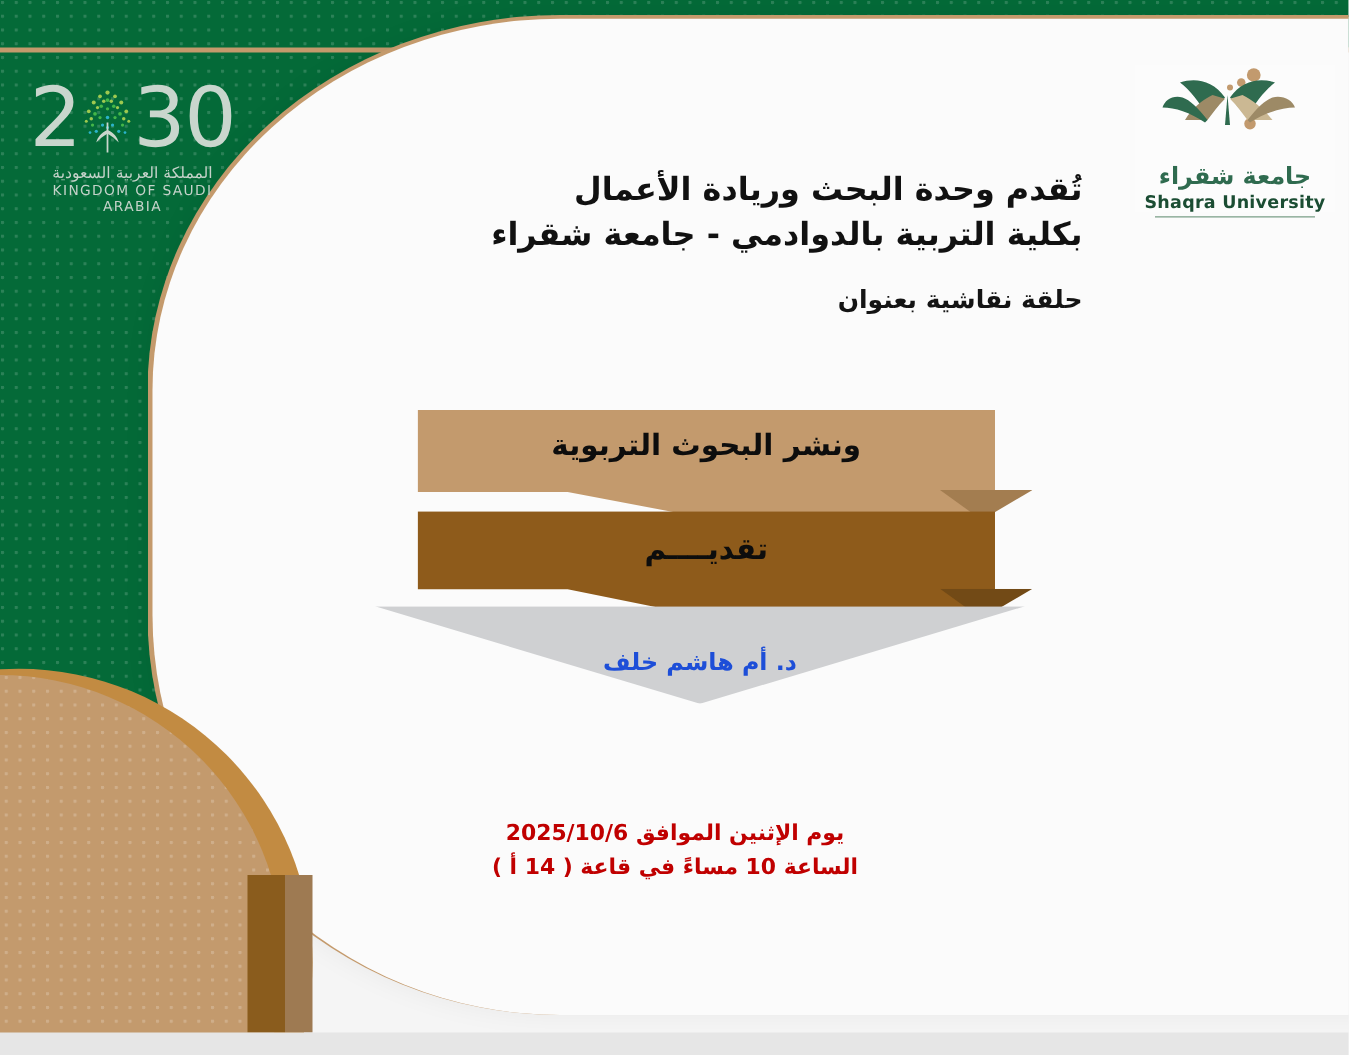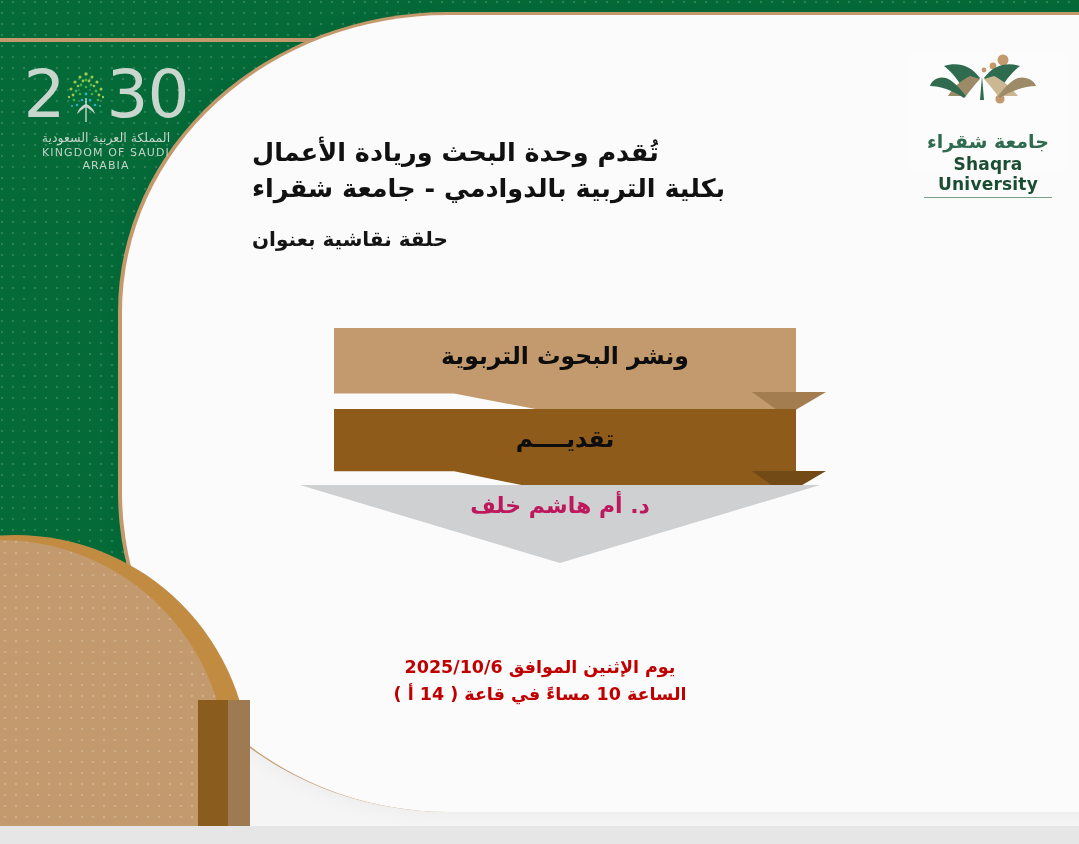--- a/index.html
+++ b/index.html
@@ -160,34 +160,34 @@
     background:#fcfcfc;
     z-index:7;
     text-align:center;
   }
   .shaqra-book { width:160px; height:62px; display:block; }
   .shaqra-ar {
     font-size:19px; color:#2f6b4f; font-weight:700;
     line-height:1; margin-top:18px; direction:rtl;
   }
   .shaqra-en {
-    font-size:17px; color:#1b4d33; font-weight:700;
+    font-size:14px; color:#1b4d33; font-weight:700;
     letter-spacing:0.2px; margin-top:3px;
   }
   .shaqra-underline {
     width:128px; height:1px; background:#7a9e87;
     margin:3px auto 0;
   }
 
   
   .headings {
     position:absolute;
-    left:252px; top:134px;
+    left:236px; top:134px;
     width:630px;
-    text-align:left;
+    text-align:right;
     direction:rtl;
     z-index:8;
   }
   .h-line {
     font-size:25.5px;
     font-weight:700;
     color:#111111;
     line-height:1.42;
     font-family:"DejaVu Sans", sans-serif;
   }
@@ -287,23 +287,23 @@
     width:520px; margin-left:0px; margin-top:-6px;
     height:78px;
   }
   .rb-gray .shape {
     position:absolute; left:0; top:0;
     width:520px; height:78px;
     background:#cfd0d2;
     clip-path:polygon(0 0, 100% 0, 50% 100%);
   }
   .rb-gray .txt {
-    position:absolute; left:0; top:8px; width:520px;
+    position:absolute; left:0; top:34px; width:520px;
     text-align:center; direction:rtl;
-    font-size:22px; font-weight:700; color:#be185d;
+    font-size:19px; font-weight:700; color:#1d4ed8;
   }
 
   
   .footer-info {
     position:absolute;
     left:230px; top:654px;
     width:620px;
     text-align:center;
     direction:rtl;
     z-index:9;

